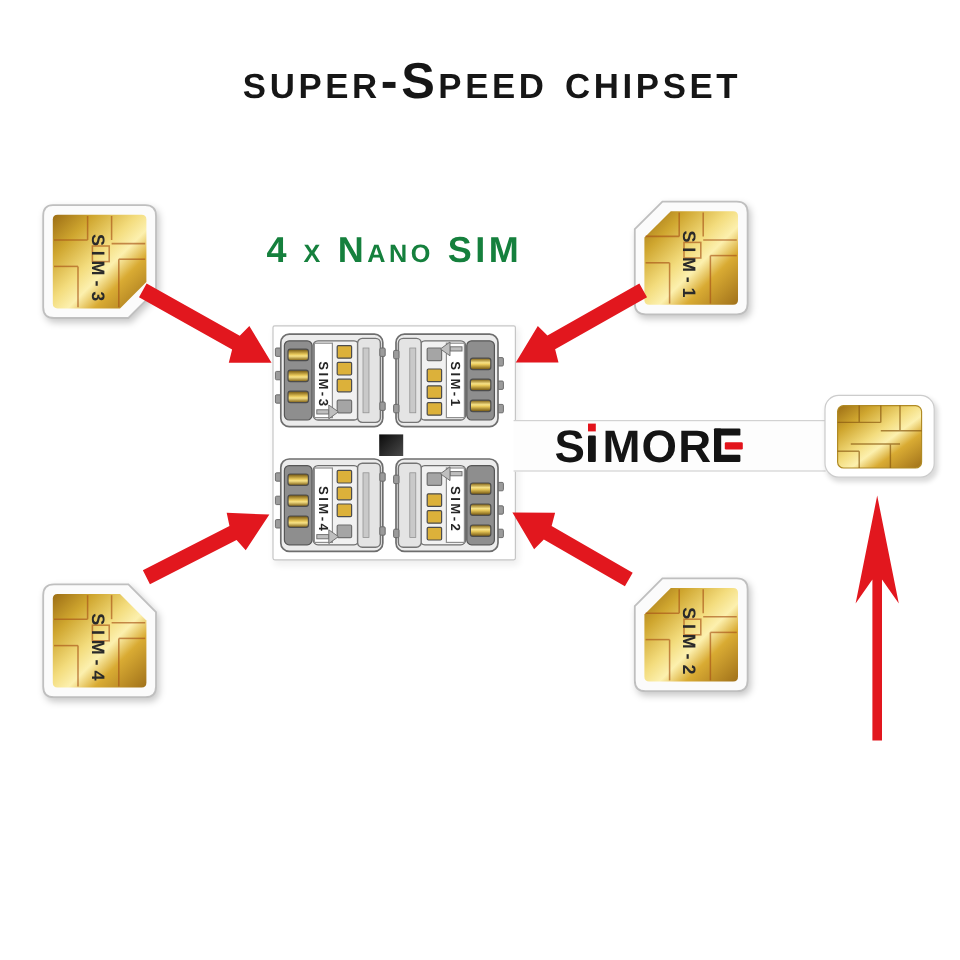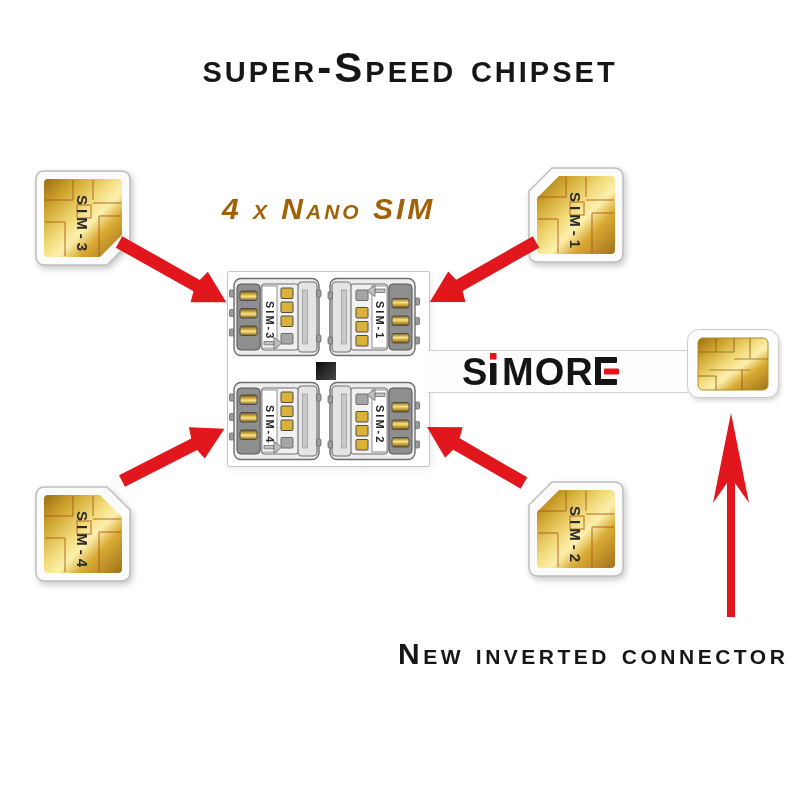--- a/index.html
+++ b/index.html
@@ -4,21 +4,21 @@
 <style>
   html,body{margin:0;padding:0;background:#ffffff;}
   .stage{position:relative;width:800px;height:796px;background:#ffffff;overflow:hidden;
          font-family:"Liberation Sans", sans-serif;color:#1b1b1b;}
   .abs{position:absolute;}
 
   
   .title{left:150px;top:44px;width:520px;text-align:center;white-space:nowrap;
          font-variant:small-caps;font-size:42px;font-weight:600;letter-spacing:3px;color:#161616;}
   .subtitle{left:222px;top:192px;white-space:nowrap;
-         font-variant:small-caps;font-size:30px;font-weight:600;letter-spacing:3px;color:#a16207;font-style:italic;}
+         font-variant:small-caps;font-size:30px;font-weight:600;letter-spacing:3px;color:#15803d;}
   .caption{left:398px;top:631px;line-height:46px;white-space:nowrap;
          font-variant:small-caps;font-size:30px;font-weight:600;letter-spacing:3.5px;color:#161616;}
 
   
   .board{left:227px;top:271px;width:203px;height:196px;background:#ffffff;
          border:1.5px solid #c6c6c6;border-radius:2px;box-sizing:border-box;
          box-shadow:2px 3px 6px rgba(0,0,0,0.07);}
   .slot{position:absolute;width:92px;height:80px;overflow:visible;}
   .slot text{font-family:"Liberation Sans", sans-serif;font-size:11px;font-weight:bold;
          letter-spacing:2px;fill:#262626;}
@@ -198,16 +198,15 @@
 
   <svg class="abs arrows" width="800" height="800" viewBox="0 0 800 800">
     <path transform="translate(119 242) rotate(29.3)" d="M0 -6.5 H89 L92 -17.5 L123 0 L92 17.5 L89 6.5 H0 Z" fill="#e2171e"></path>
     <path transform="translate(536 242) rotate(150.5)" d="M0 -6.5 H88 L91 -17.5 L122 0 L91 17.5 L88 6.5 H0 Z" fill="#e2171e"></path>
     <path transform="translate(122 481) rotate(-27)" d="M0 -6.5 H81 L84 -17.5 L115 0 L84 17.5 L81 6.5 H0 Z" fill="#e2171e"></path>
     <path transform="translate(524 483) rotate(-150)" d="M0 -6.5 H78 L81 -17.5 L112 0 L81 17.5 L78 6.5 H0 Z" fill="#e2171e"></path>
     <polygon points="731,413 749,503 735,483 735,617 727,617 727,483 713,503" fill="#e2171e"></polygon>
   </svg>
 
   <div class="abs caption">
-    <div>New inverted connector</div>
   </div>
 
 </div>
 
 </body></html>

